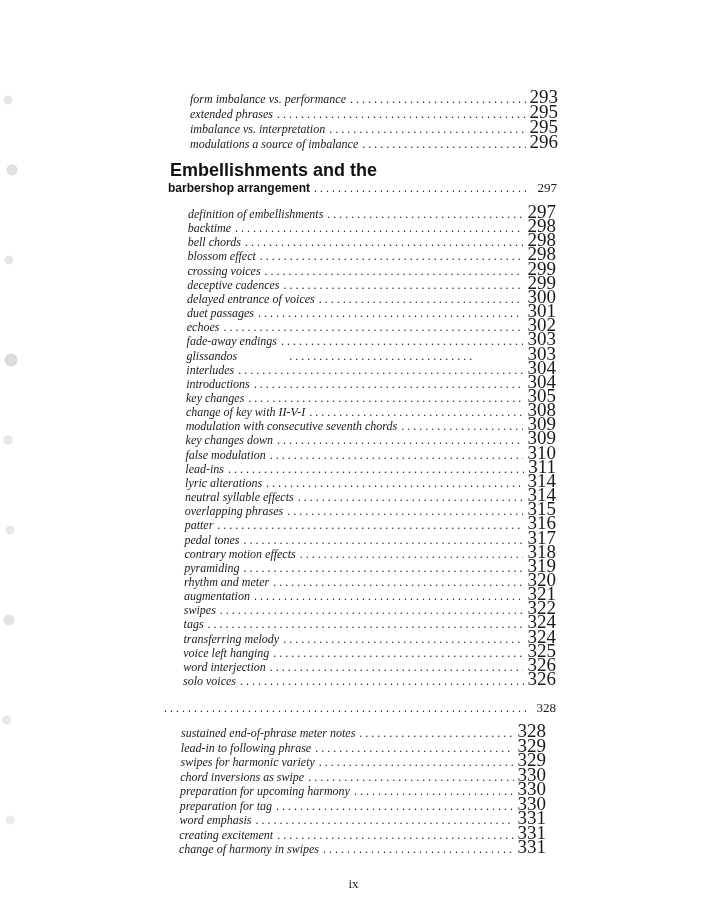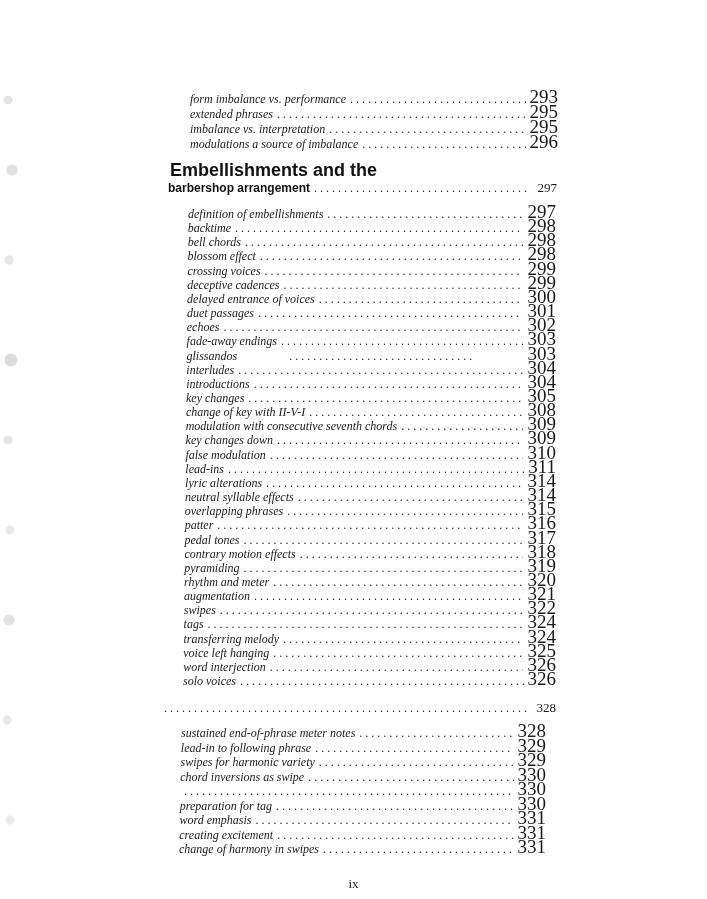--- a/index.html
+++ b/index.html
@@ -344,20 +344,21 @@
           <span class="label">swipes for harmonic variety</span>
           <span class="leader"></span>
           <span class="page">329</span>
         </div>
         <div class="row" style="left: 180.3px; top: 763.5px; width: 365.8px;">
           <span class="label">chord inversions as swipe</span>
           <span class="leader"></span>
           <span class="page">330</span>
         </div>
         <div class="row" style="left: 180px; top: 778px; width: 366px;">
+          <span class="label">preparation for upcoming harmony</span>
           <span class="leader"></span>
           <span class="page">330</span>
         </div>
         <div class="row" style="left: 179.8px; top: 792.5px; width: 366.3px;">
           <span class="label">preparation for tag</span>
           <span class="leader"></span>
           <span class="page">330</span>
         </div>
         <div class="row" style="left: 179.5px; top: 807px; width: 366.5px;">
           <span class="label">word emphasis</span>

